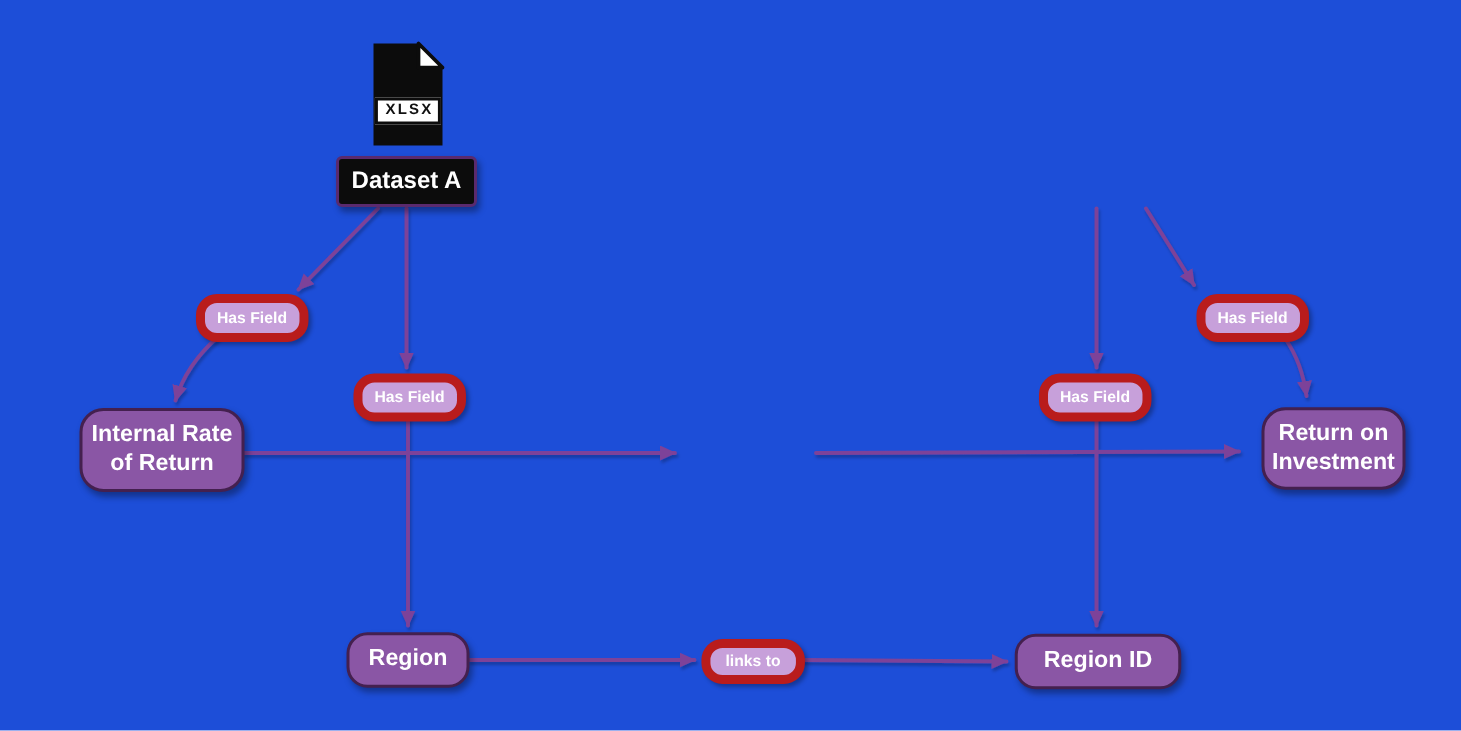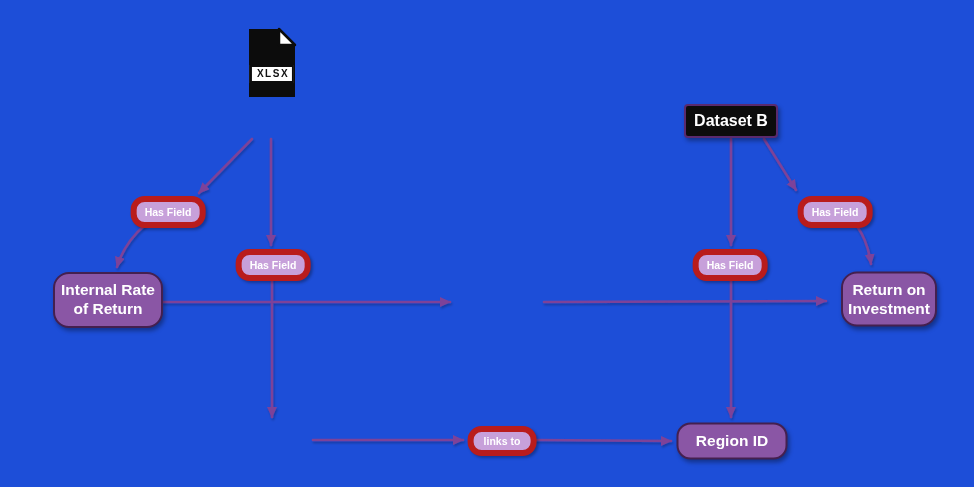--- a/index.html
+++ b/index.html
@@ -135,26 +135,27 @@
 
   <div class="file-icon" style="left:272px; top:63px;">
     <svg width="52" height="72" viewBox="0 0 52 72">
       <path d="M3 2 H33 L49 18 V70 H3 Z" fill="#0c0c0c"></path>
       <path d="M33 2 V18 H49 Z" fill="#ffffff" stroke="#0c0c0c" stroke-width="2.5" stroke-linejoin="round"></path>
     </svg>
     <span class="file-label">XLSX</span>
   </div>
 
 
-  <div class="dataset abs-center" style="left:731px; top:121px; width:94px; height:34px;">Dataset B</div>
+  <div class="dataset abs-center" style="left:271px; top:121px; width:94px; height:34px;">Dataset A</div>
 
   <div class="node abs-center" style="left:108px; top:300px; width:110px; height:56px;">Internal Rate
 of Return</div>
   <div class="node abs-center" style="left:889px; top:299px; width:96px; height:55px;">Return on
 Investment</div>
+  <div class="node abs-center" style="left:272px; top:440px; width:82px; height:37px; border-radius:14px;">Region</div>
   <div class="node abs-center" style="left:732px; top:441px; width:111px; height:37px; border-radius:14px;">Region ID</div>
 
   <div class="pill abs-center" style="left:168px; top:212px;">Has Field</div>
   <div class="pill abs-center" style="left:273px; top:265px;">Has Field</div>
   <div class="pill abs-center" style="left:730px; top:265px;">Has Field</div>
   <div class="pill abs-center" style="left:835px; top:212px;">Has Field</div>
   <div class="pill abs-center" style="left:502px; top:441px; padding:3px 10px;">links to</div>
 
 </div>
 

